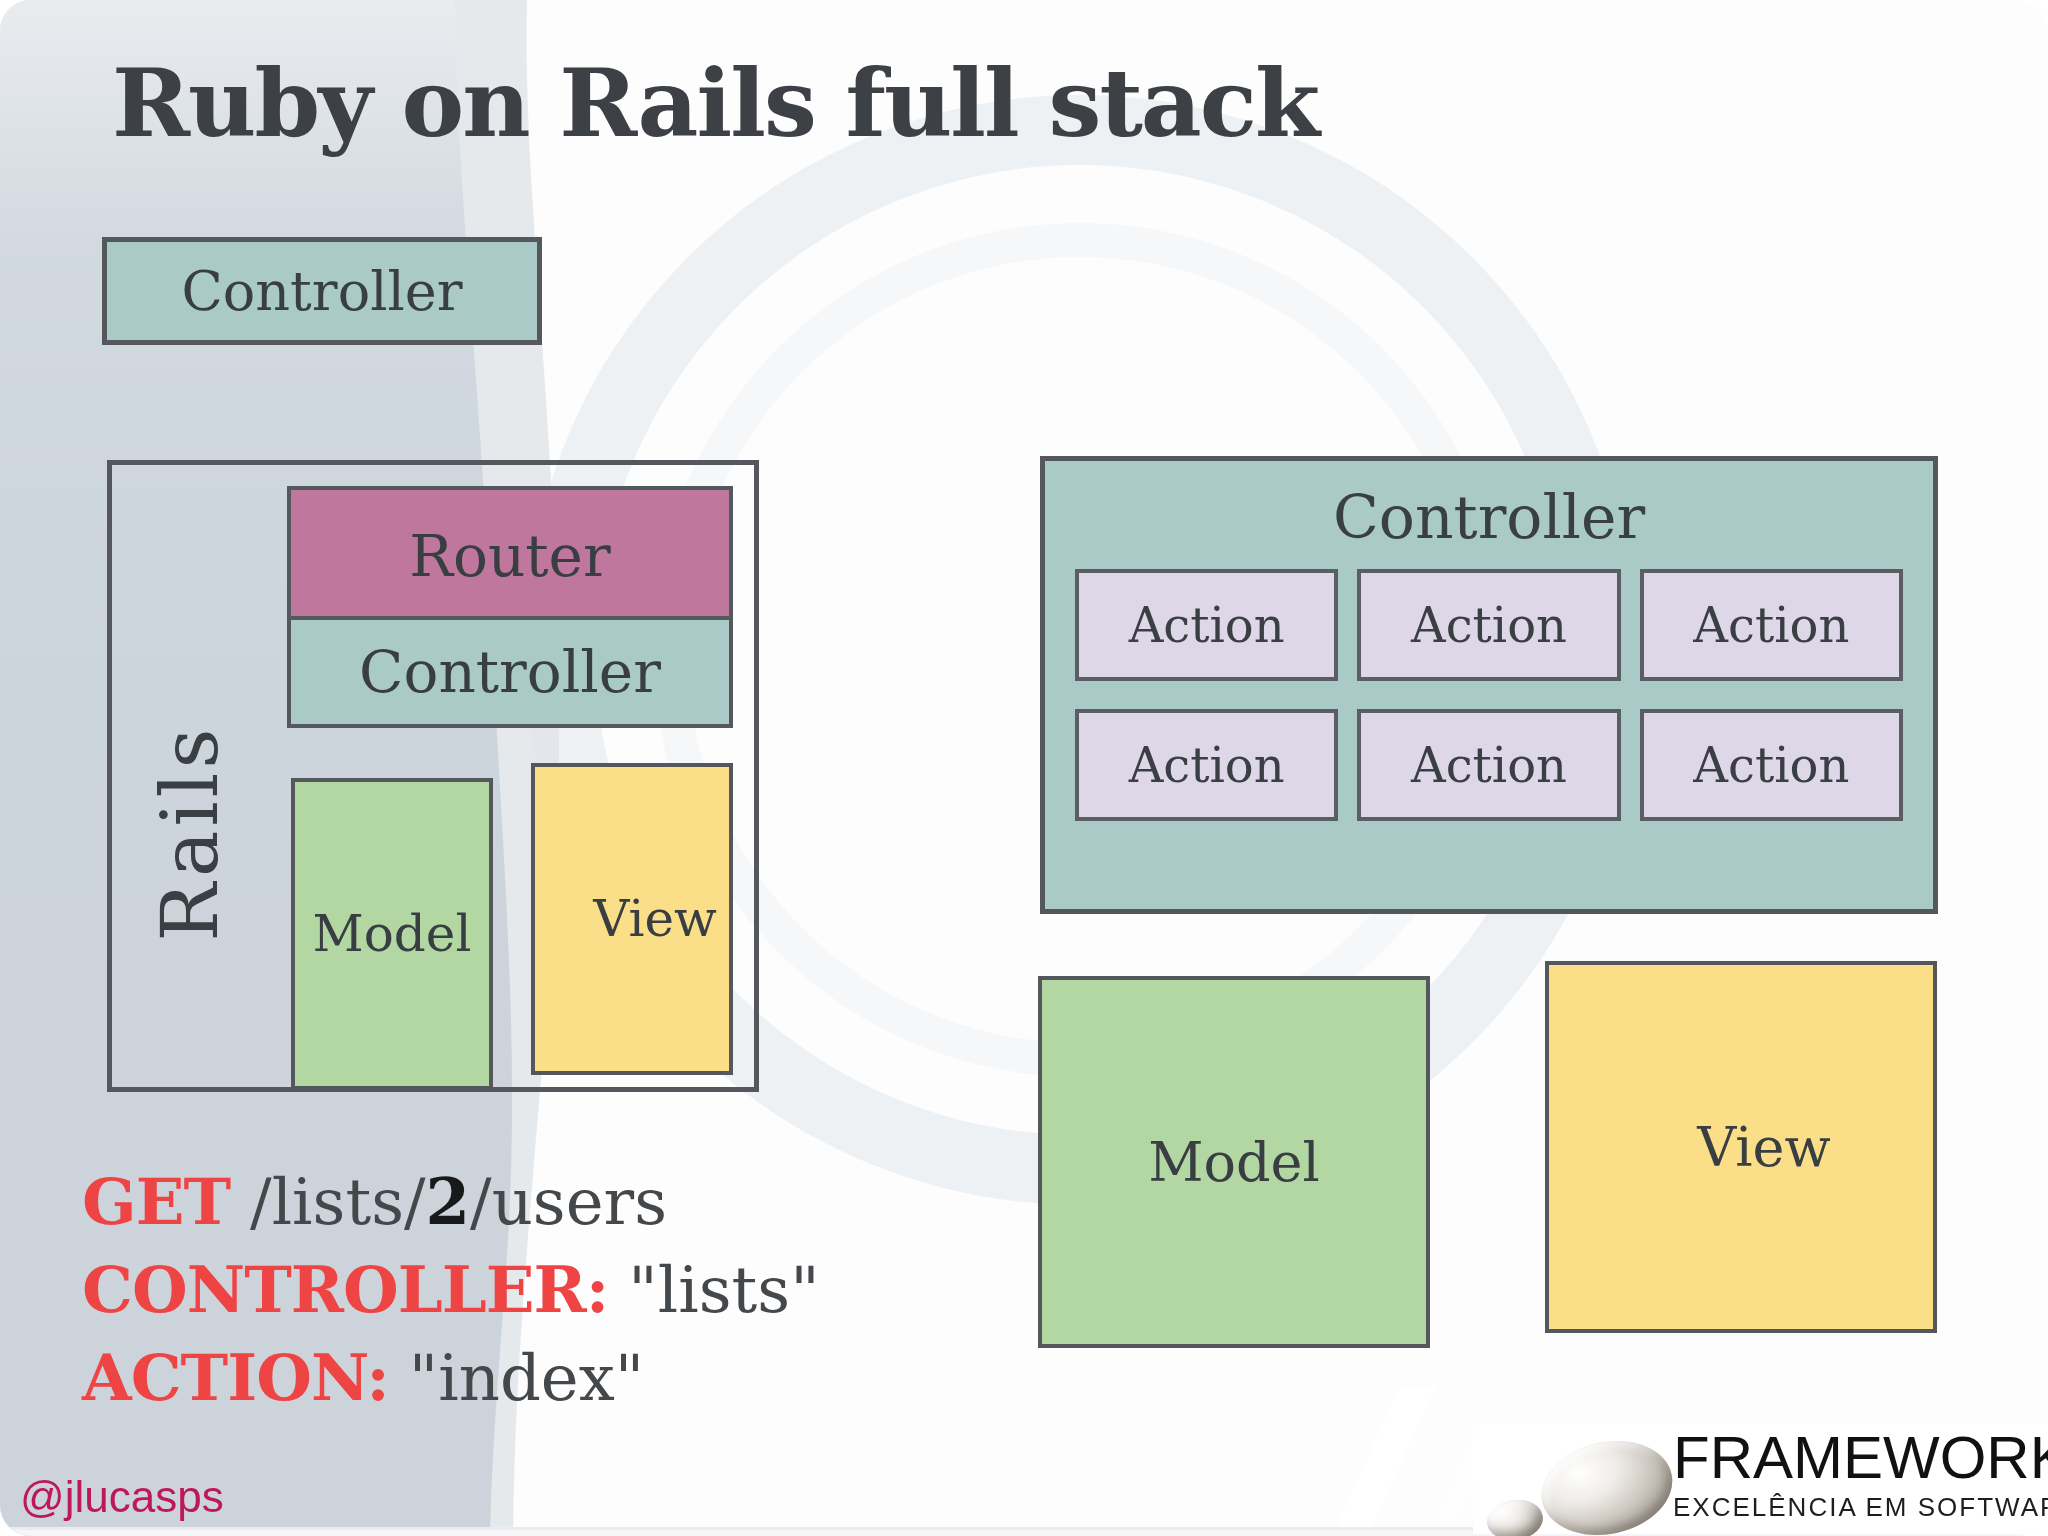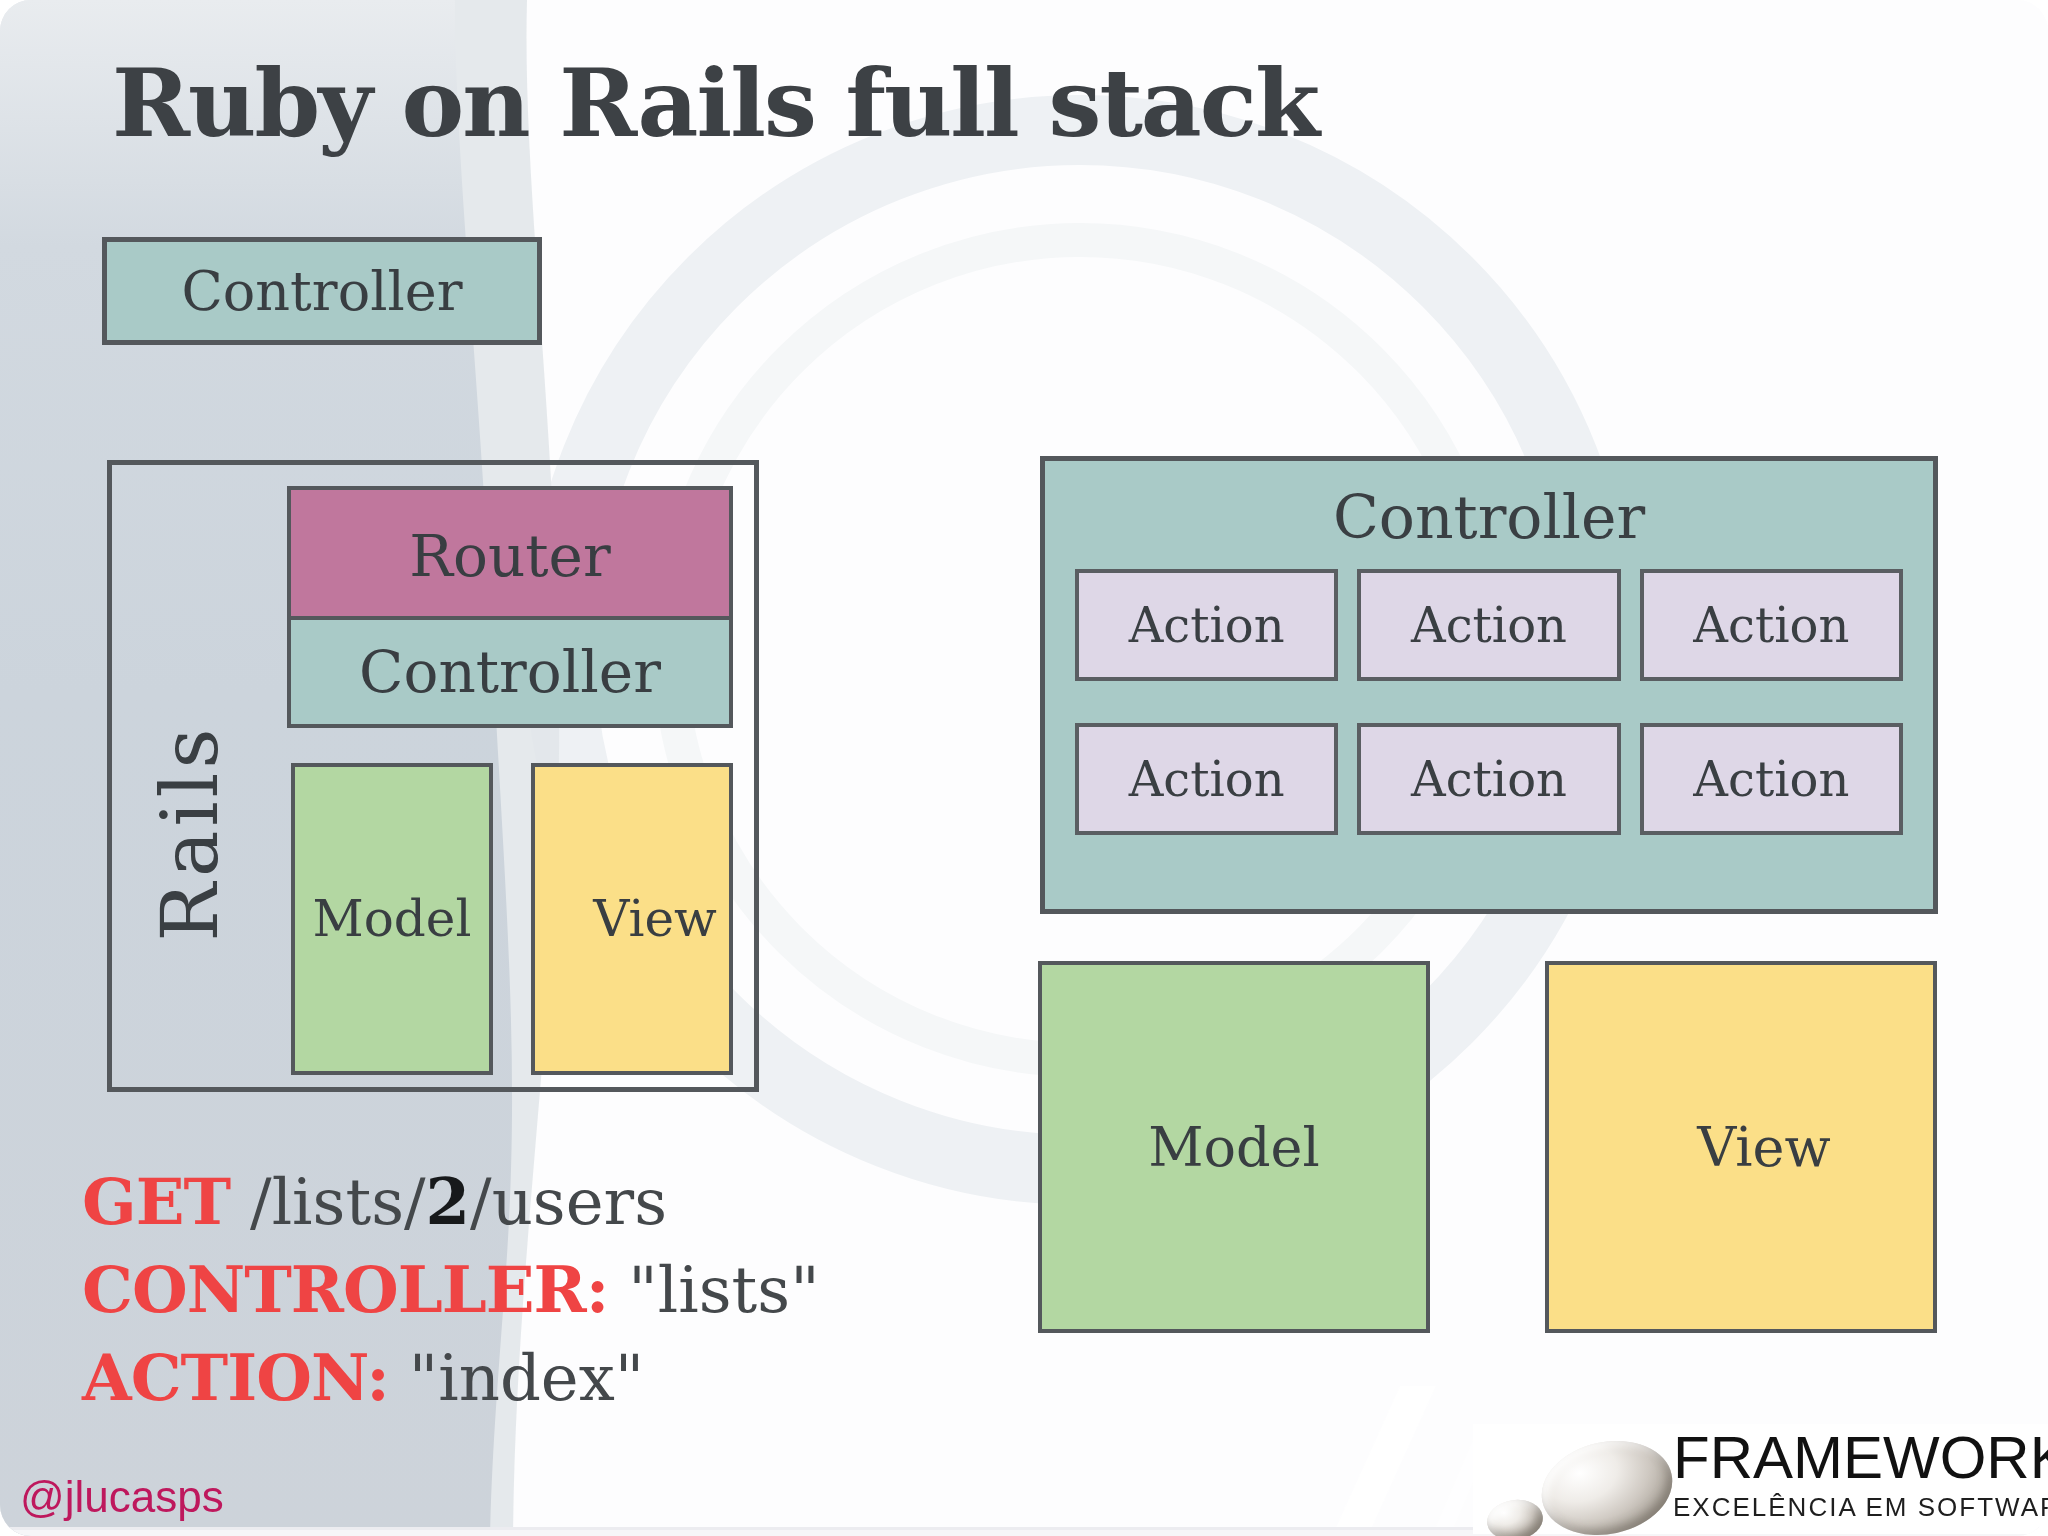--- a/index.html
+++ b/index.html
@@ -17,21 +17,21 @@
     color:#3d4145;white-space:nowrap;
   }
   .box{
     position:absolute;z-index:3;box-sizing:border-box;
     display:flex;align-items:center;justify-content:center;
     border:5px solid var(--border,#54585c);
     color:var(--ink,#393e42);
   }
   .teal{background:var(--teal,#a9cac7);}
   .pink{background:var(--pink,#c0779d);}
-  .green{background:var(--green,#b3d7a2);}
+  .green{background:var(--green,#b3d7a2);margin-top:15px;}
   .yellow{background:var(--yellow,#fbdf88);padding-left:46px;}
 
   .top-controller{left:102px;top:237px;width:440px;height:108px;font-size:54px;}
 
   .rails-frame{
     position:absolute;z-index:2;box-sizing:border-box;
     left:107px;top:460px;width:652px;height:632px;
     border:5px solid var(--border,#54585c);background:transparent;
   }
   .rails-label{
@@ -48,21 +48,21 @@
     position:absolute;z-index:3;box-sizing:border-box;
     left:1040px;top:456px;width:898px;height:458px;
     background:var(--teal,#a9cac7);border:5px solid var(--border,#54585c);
   }
   .panel-title{
     height:104px;line-height:112px;text-align:center;
     font-size:60px;color:#3a3f43;
   }
   .action-grid{
     display:grid;grid-template-columns:repeat(3,1fr);
-    gap:42px 19px;padding:4px 30px 0 30px;
+    gap:28px 19px;padding:4px 30px 0 30px;
   }
   .action{
     height:112px;box-sizing:border-box;
     background:var(--lavender,#ded7e7);border:4px solid #5a5e62;
     display:flex;align-items:center;justify-content:center;
     font-size:48px;color:#3a3f43;
   }
   .model-right{left:1038px;top:961px;width:392px;height:372px;font-size:54px;border-width:4px;}
   .view-right{left:1545px;top:961px;width:392px;height:372px;font-size:54px;border-width:4px;}
 

